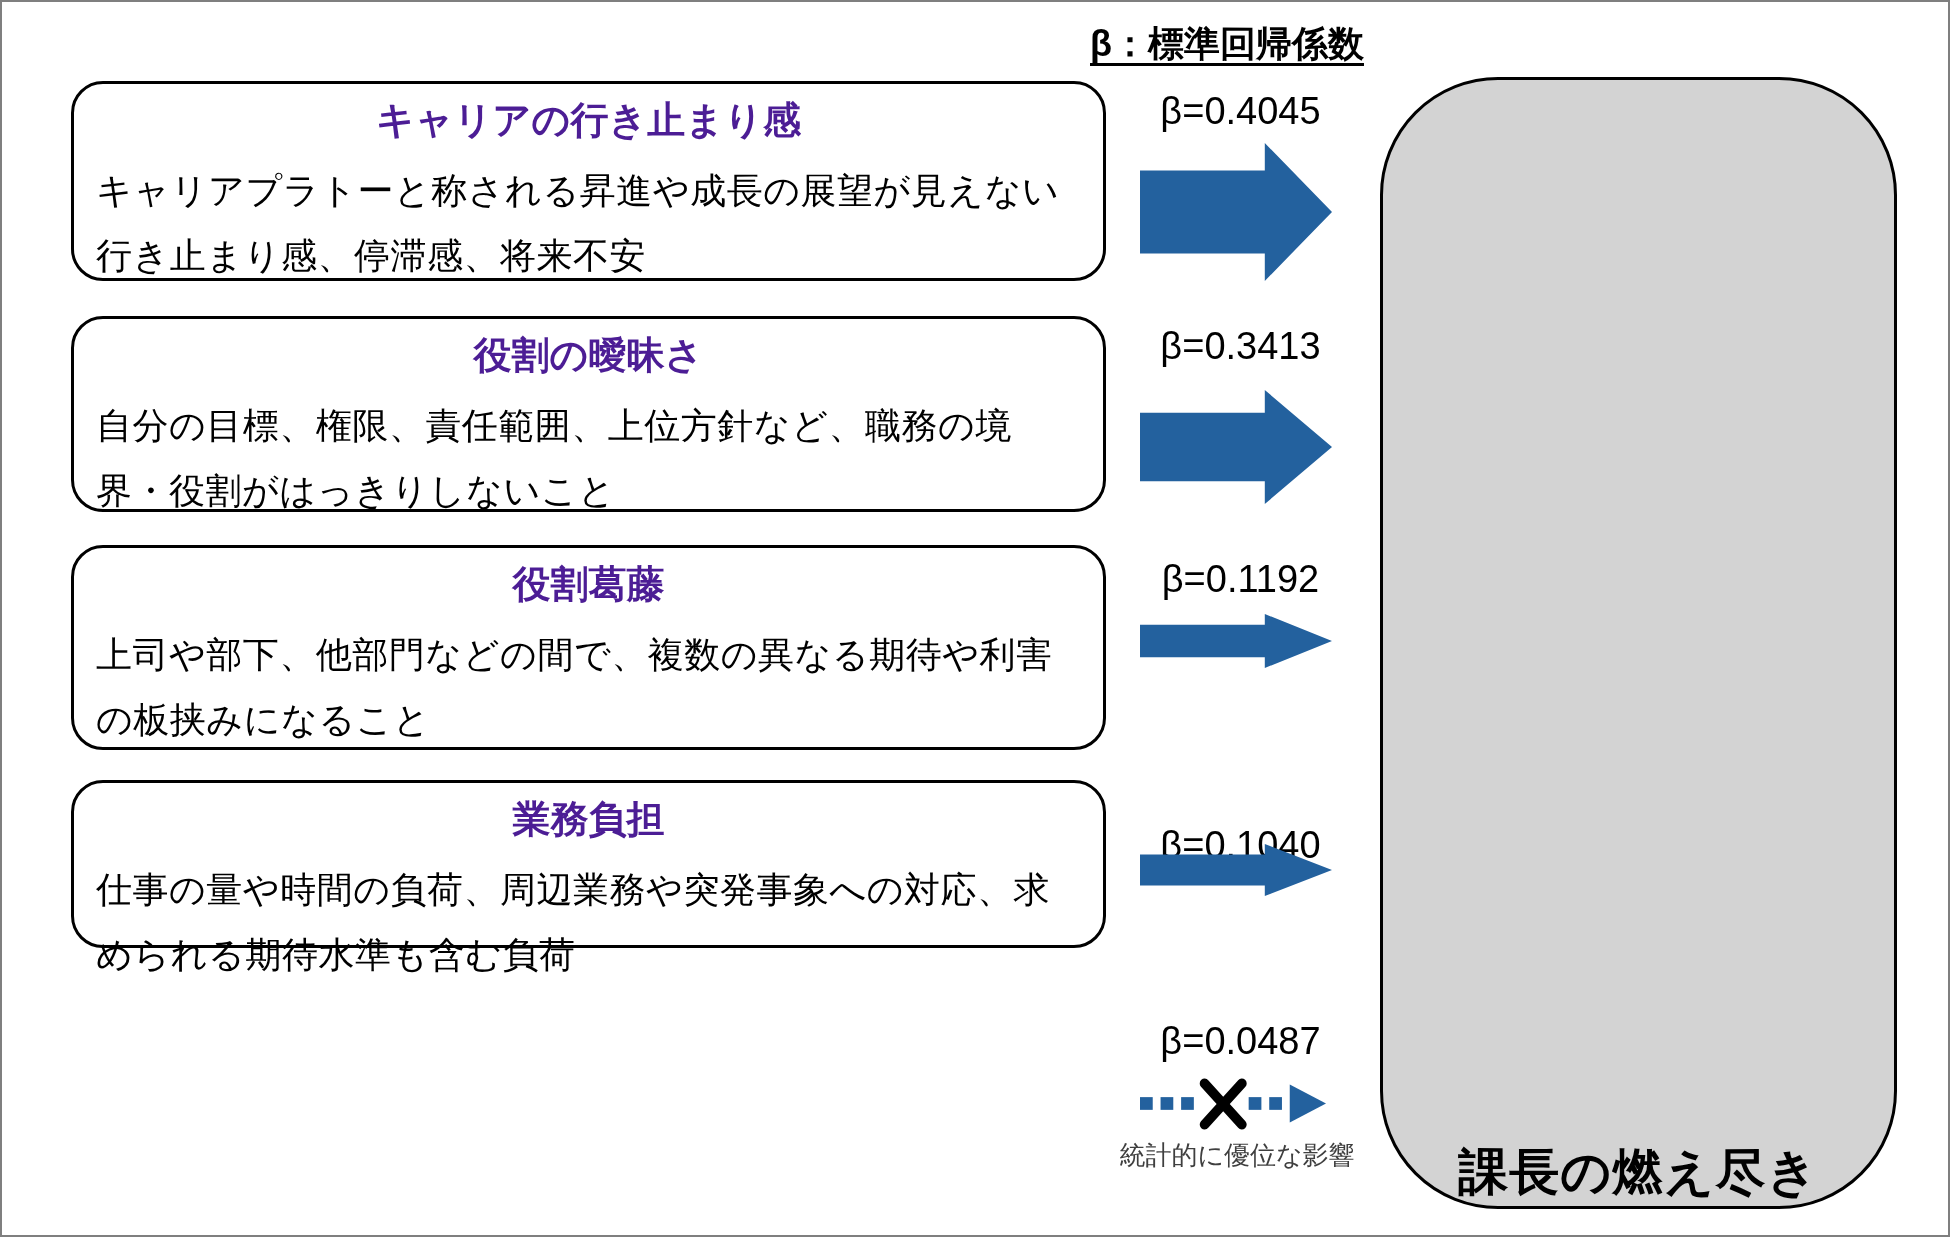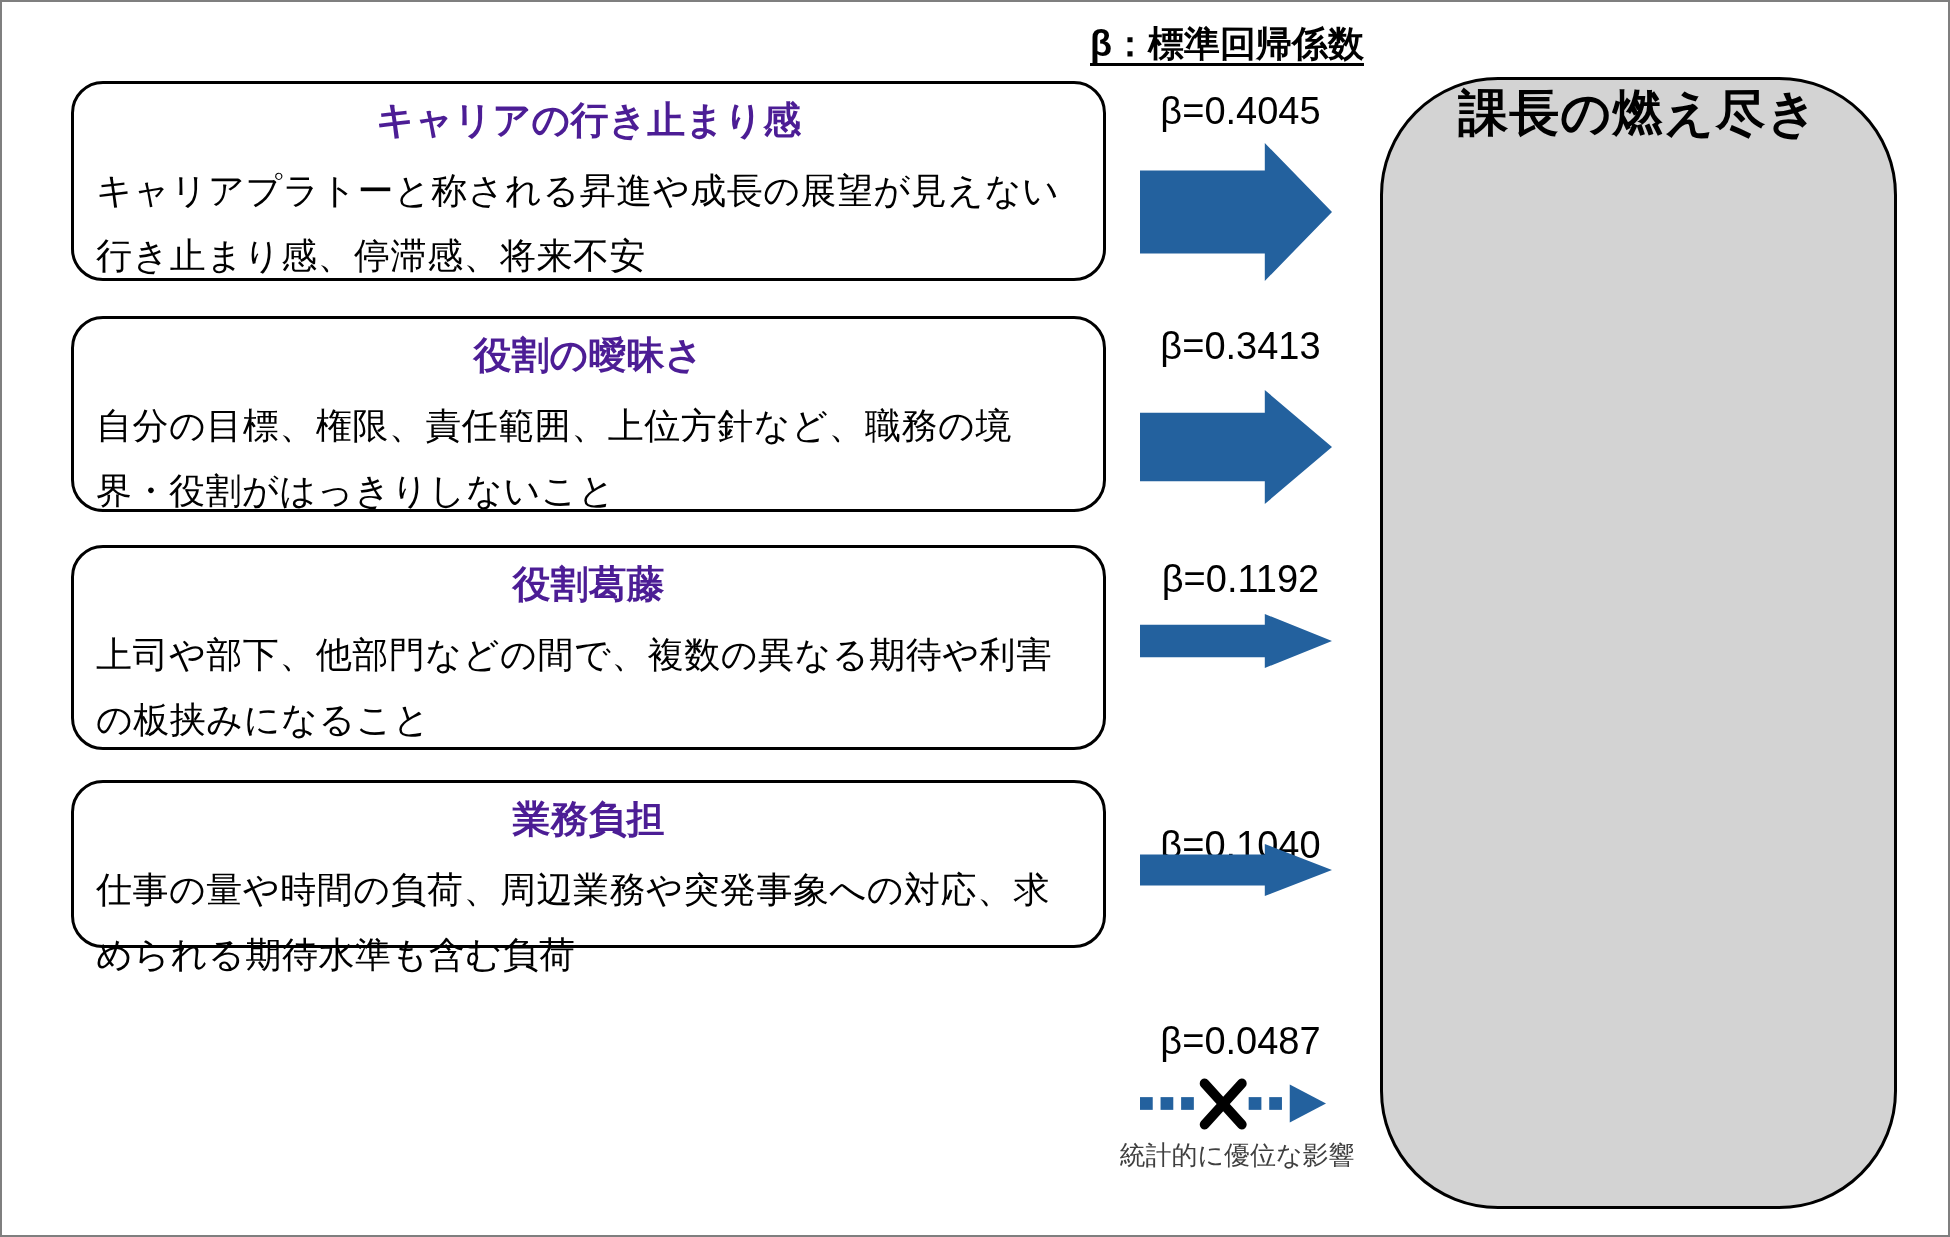--- a/index.html
+++ b/index.html
@@ -30,21 +30,21 @@
     font-size:38px;color:#000;white-space:nowrap;
   }
   .arrow-svg{position:absolute;display:block;}
   .note{
     position:absolute;left:1080px;top:1135px;width:310px;
     font-size:26px;color:#3f3f3f;text-align:center;line-height:1.4;
   }
   .outcome-box{
     position:absolute;left:1378px;top:75px;width:517px;height:1132px;box-sizing:border-box;
     background:var(--outcome_fill,#d3d3d3);border:3px solid #000;border-radius:118px;
-    display:flex;align-items:flex-start;justify-content:center;
+    display:flex;align-items:flex-end;justify-content:center;
   }
   .outcome-label{font-size:50px;font-weight:bold;color:#000;letter-spacing:1px;}
 </style>
 </head>
 <body>
 
 <div class="canvas">
 
   <div class="legend">β：標準回帰係数</div>
 

